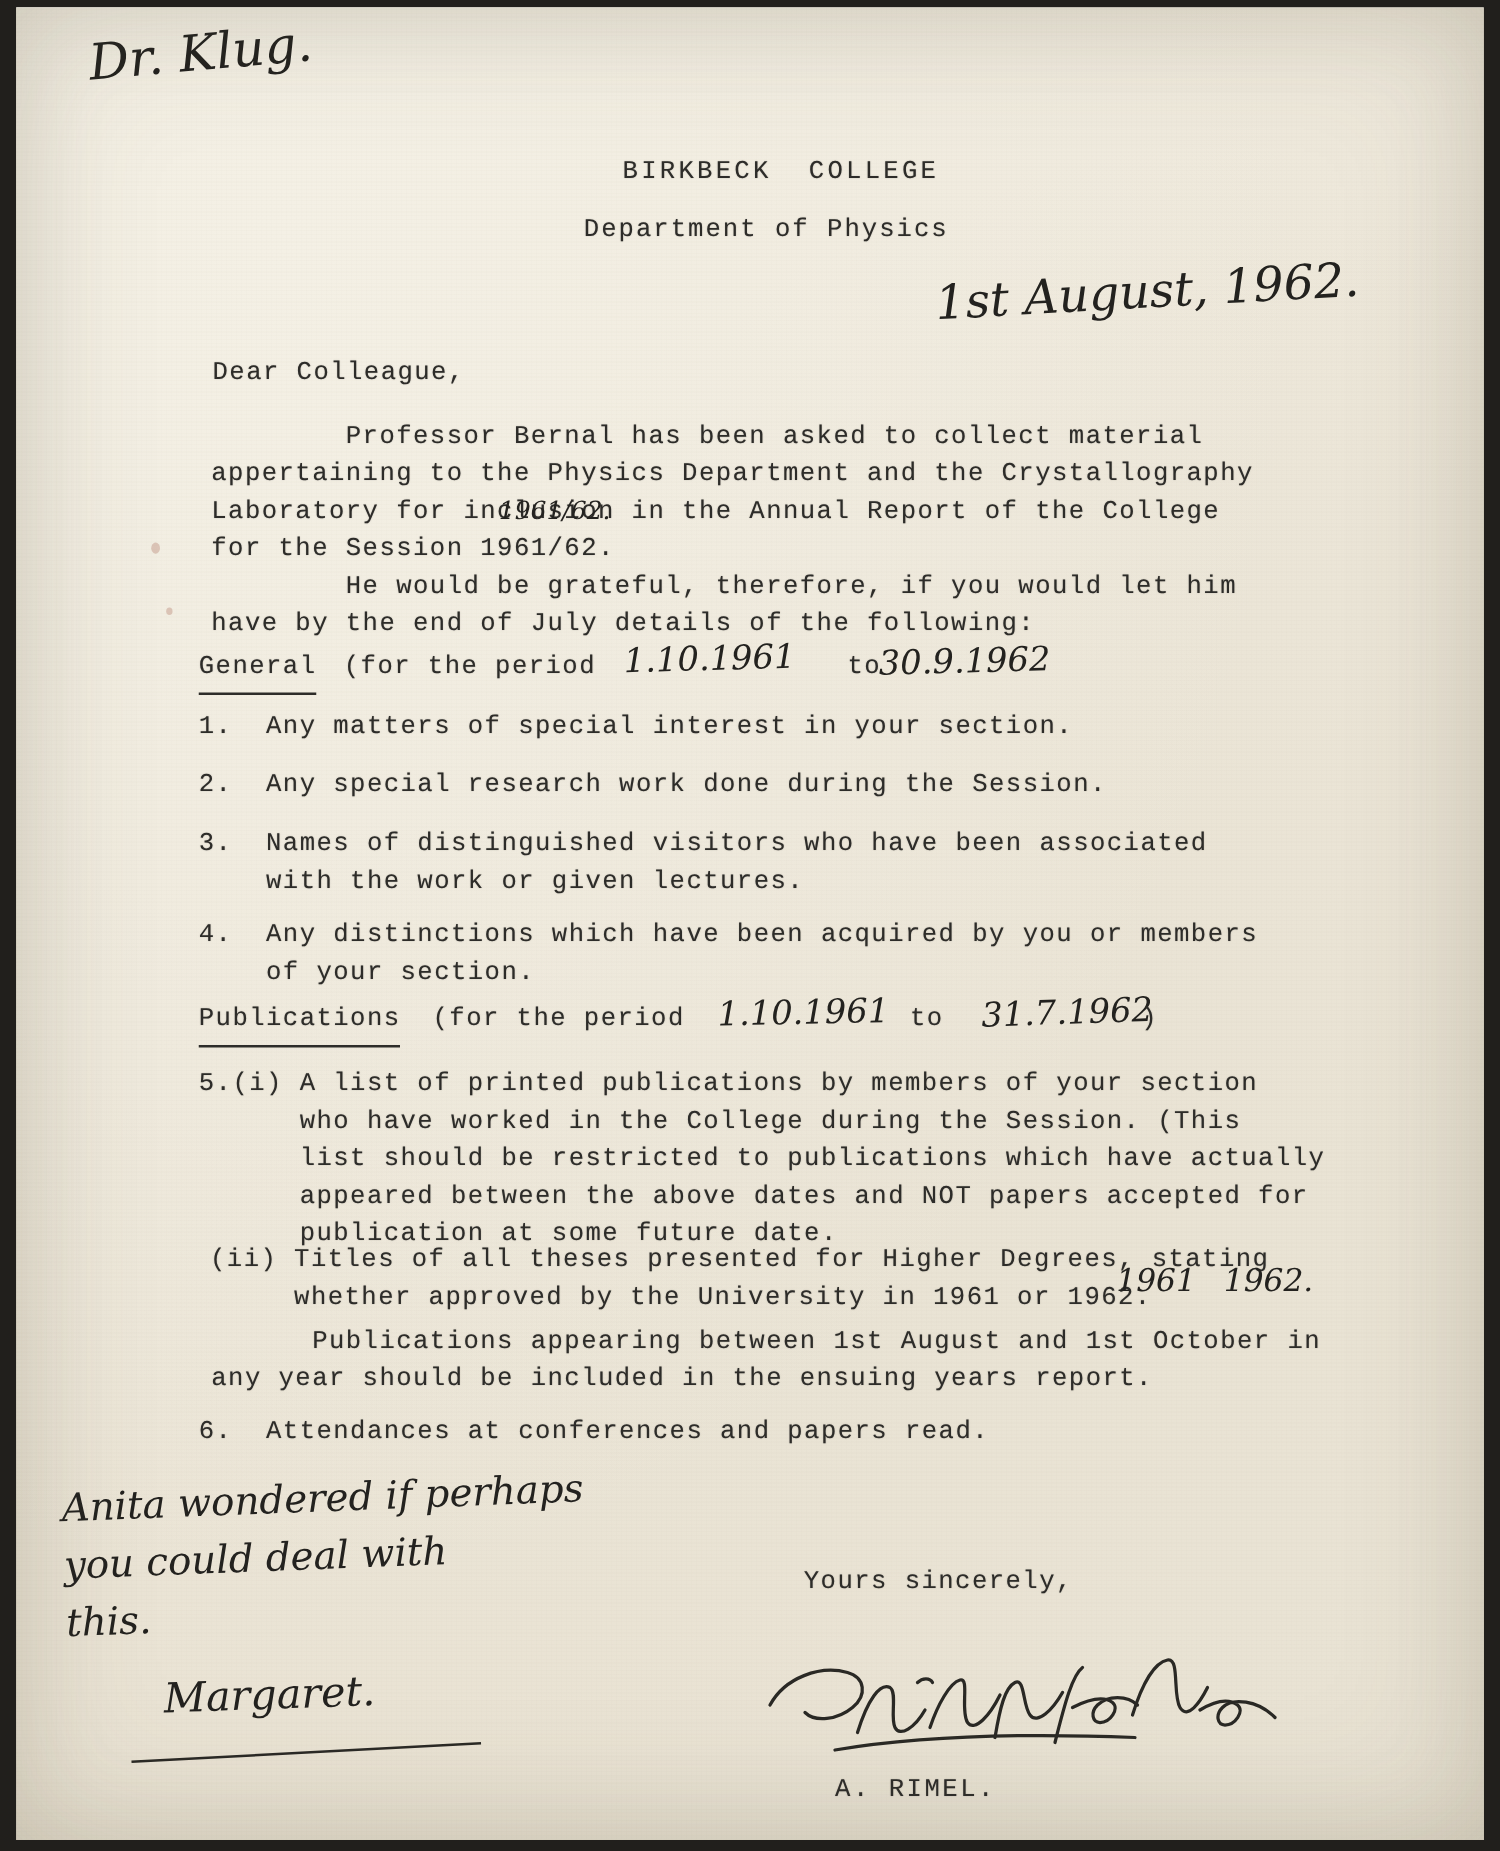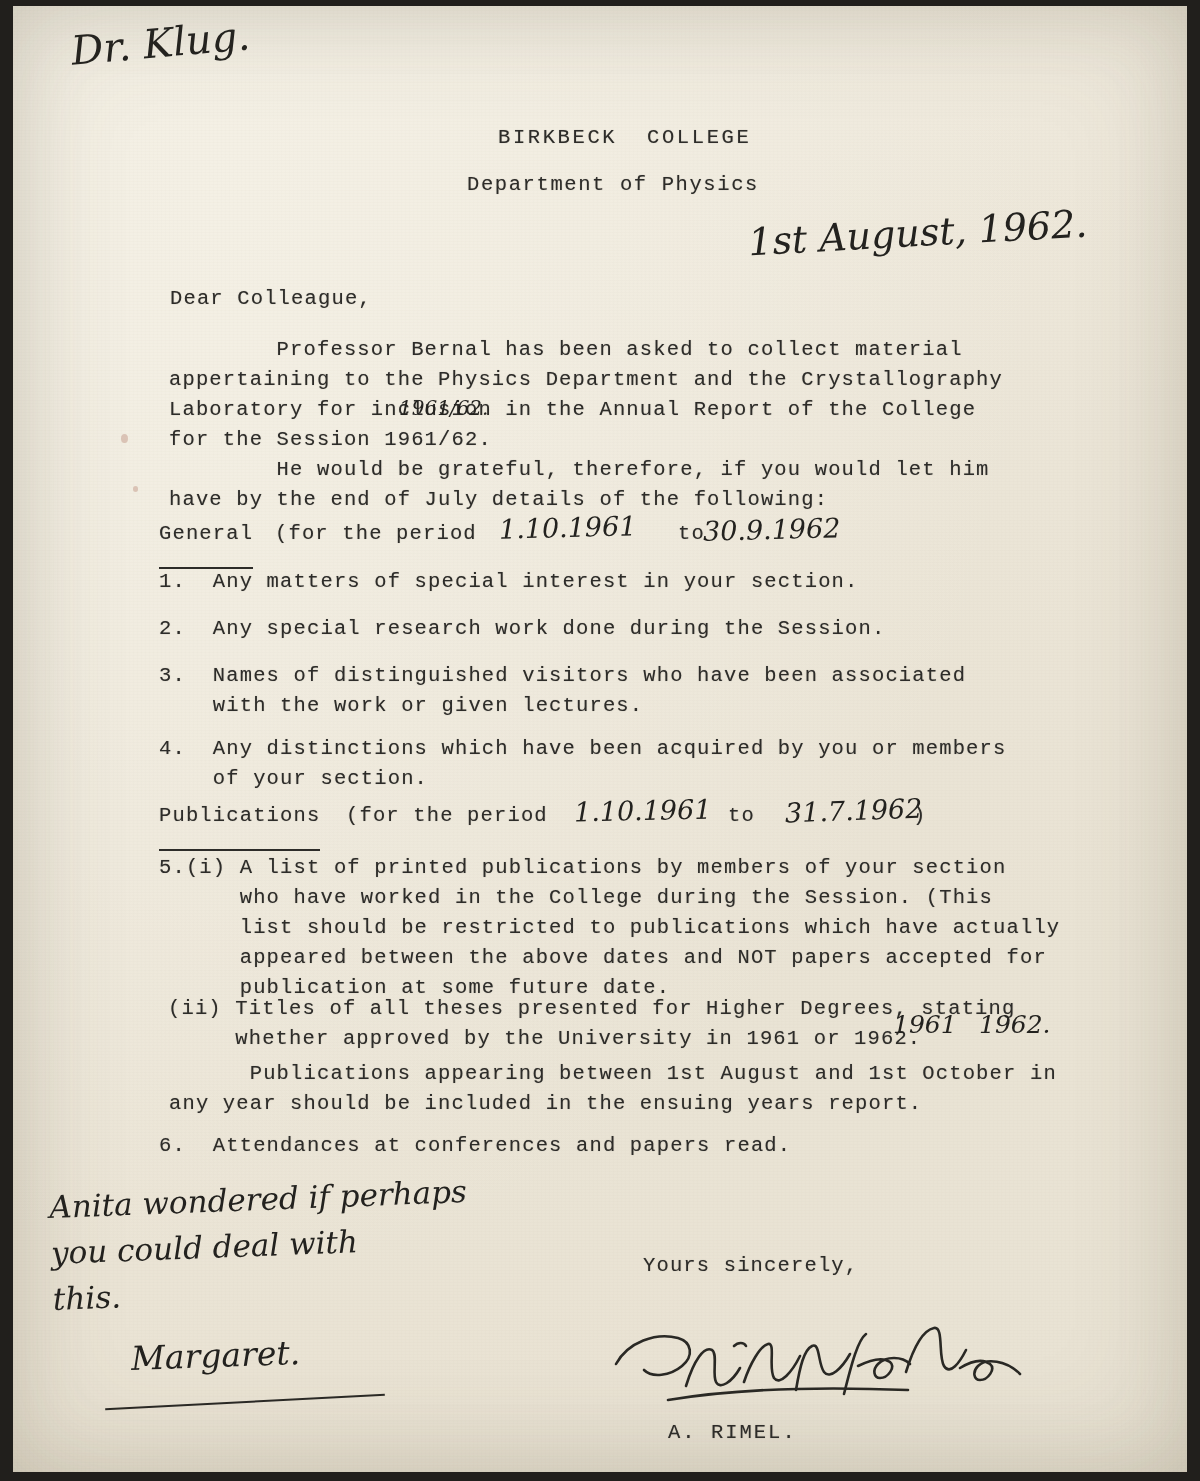--- a/index.html
+++ b/index.html
@@ -58,21 +58,21 @@
   }
   .hand {
     position: absolute;
     color: #23221f;
     font-family: "DejaVu Serif", serif;
     font-style: italic;
     white-space: pre;
   }
   .underline-t {
     border-bottom: 2px solid #2d2c29;
-    padding-bottom: 18px;
+    padding-bottom: 5px;
   }
   
   #hdr-college { left: 485px; top: 117px; letter-spacing: 2.6px; }
   #hdr-dept    { left: 454px; top: 164px; letter-spacing: 1.6px; }
 
   #salutation  { left: 157px; top: 278px; }
 
   .para { left: 156px; }
 
   #p1 { top: 329px; }

